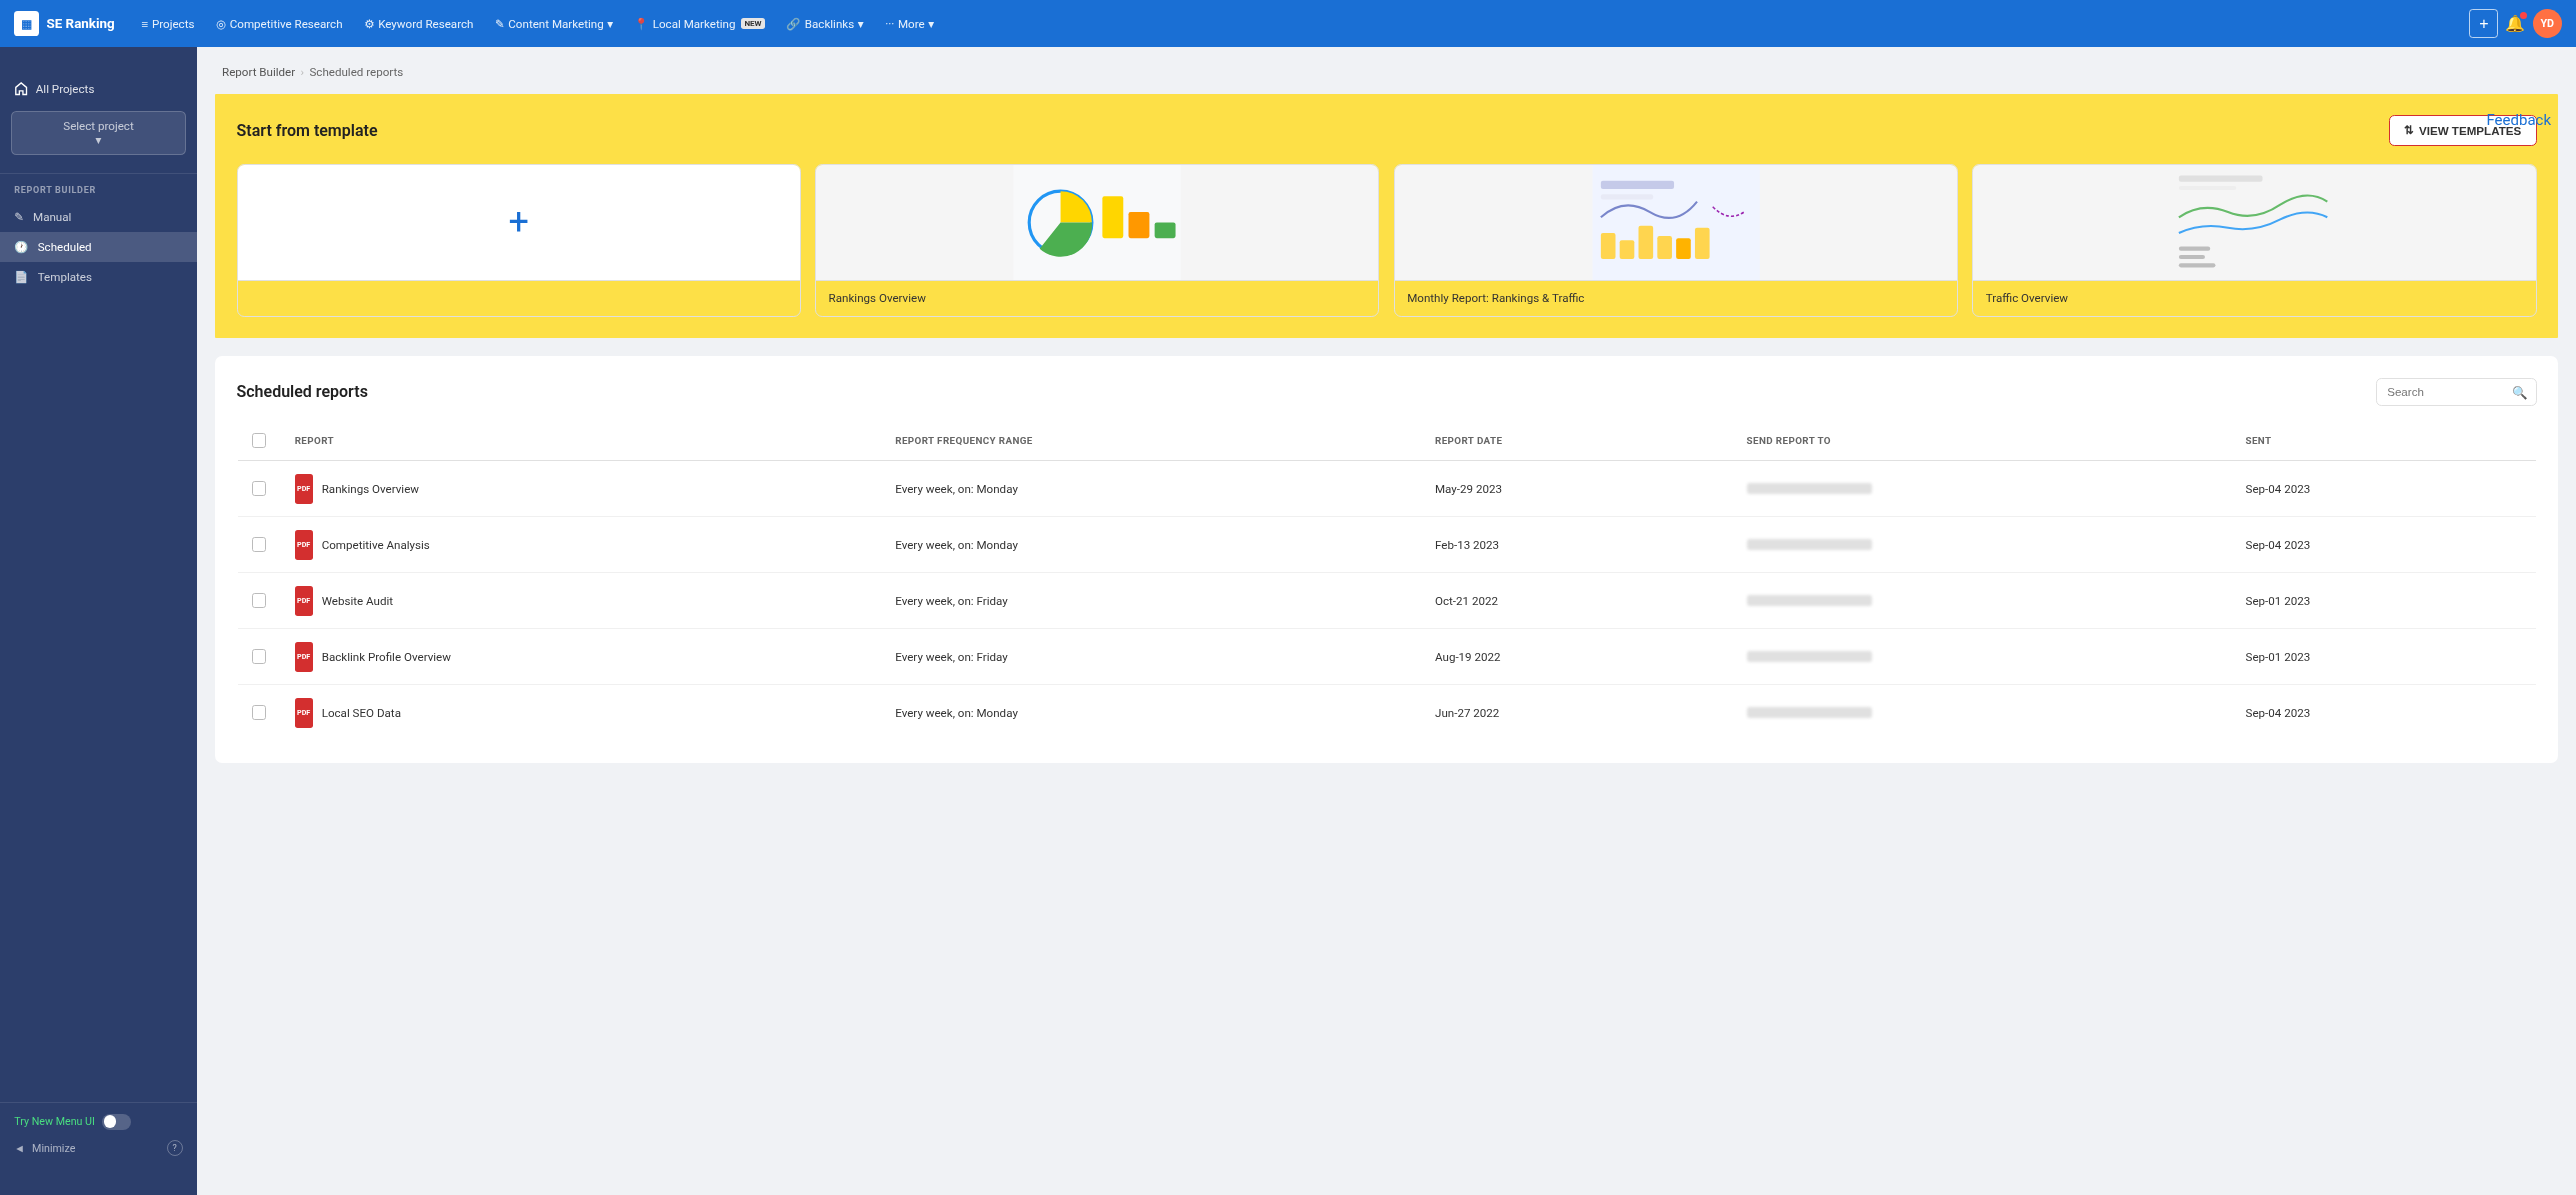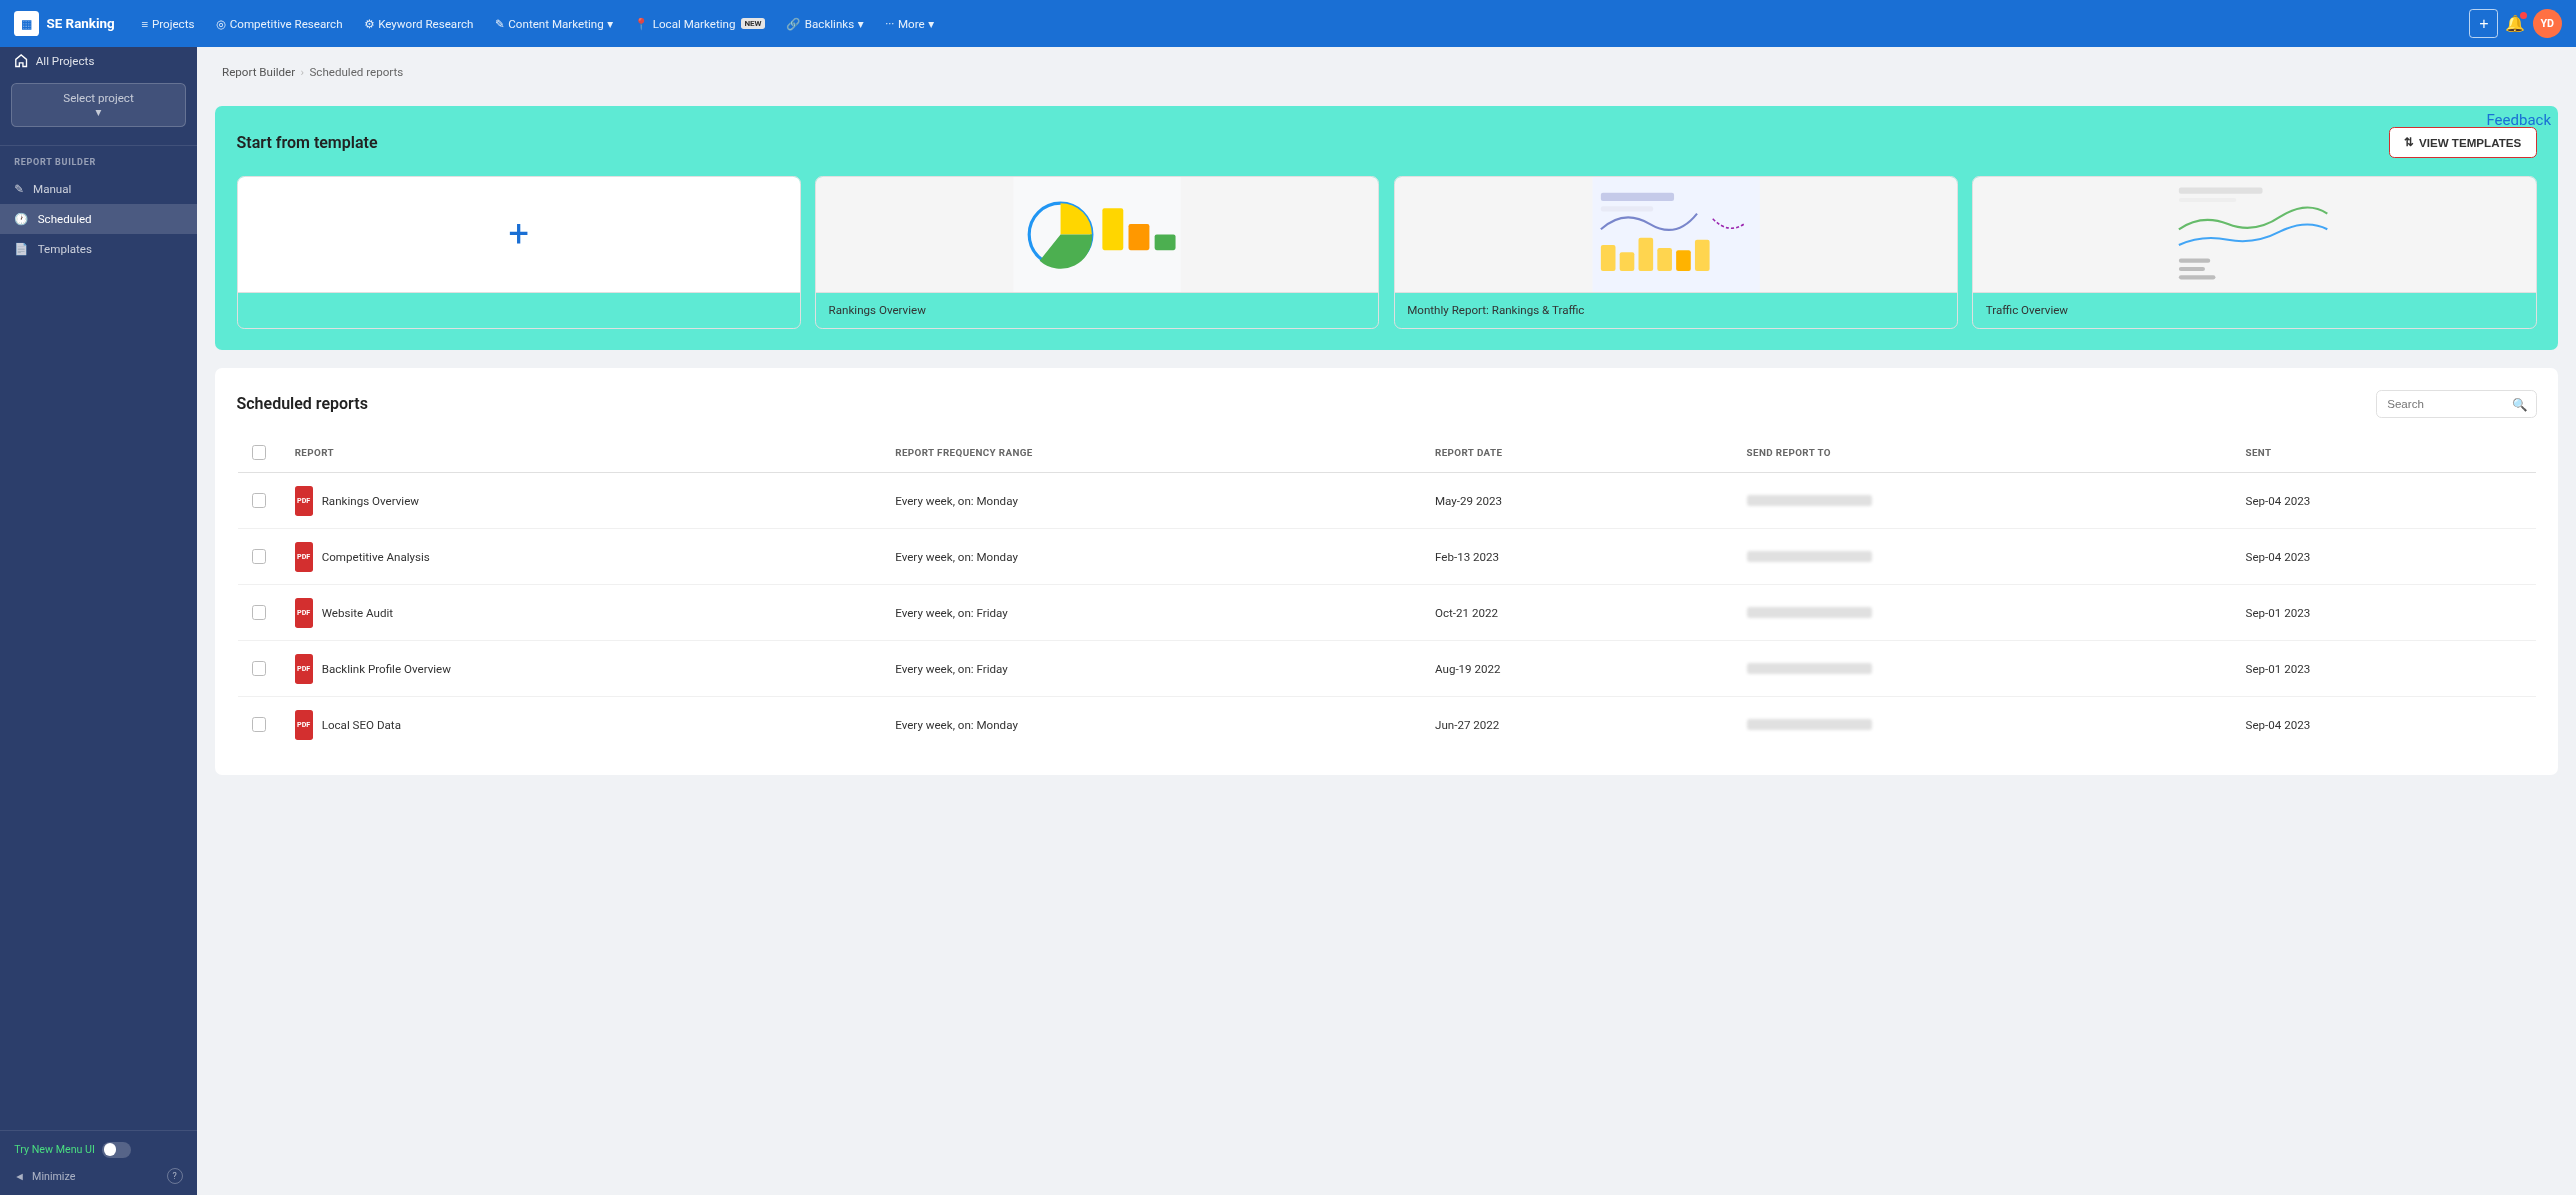--- a/index.html
+++ b/index.html
@@ -77,21 +77,21 @@
     }
 
     
     .sidebar {
       width: 197px;
       background: #2c3e6b;
       color: white;
       flex-shrink: 0;
       display: flex;
       flex-direction: column;
-      padding: 0 0;
+      padding: 28px 0;
       position: fixed;
       top: 47px; left: 0; bottom: 0;
       overflow-y: auto;
     }
     .sidebar-all-projects {
       display: flex; align-items: center; gap: 7.2px;
       padding: 7.2px 14.3px;
       color: rgba(255,255,255,0.85);
       font-size: 11.6px;
       cursor: pointer;
@@ -174,23 +174,23 @@
     .breadcrumb-current { color: #666; }
 
     
     .feedback-link {
       position: absolute; right: 25px; top: 64px;
       color: #1a6fd4; font-size: 15px; cursor: pointer;
     }
 
     
     .section {
-      background: #5eead4;
-      margin: 16px 18px 18px;
-      border-radius: 7px;
+      background: #fde047;
+      margin: 4px 18px 18px;
+      border-radius: 1px;
       padding: 21.5px;
     }
     .section-header {
       display: flex; align-items: center; justify-content: space-between;
       margin-bottom: 18px;
     }
     .section-title {
       font-size: 16px; font-weight: 600; color: #222;
     }
     .view-templates-btn {

